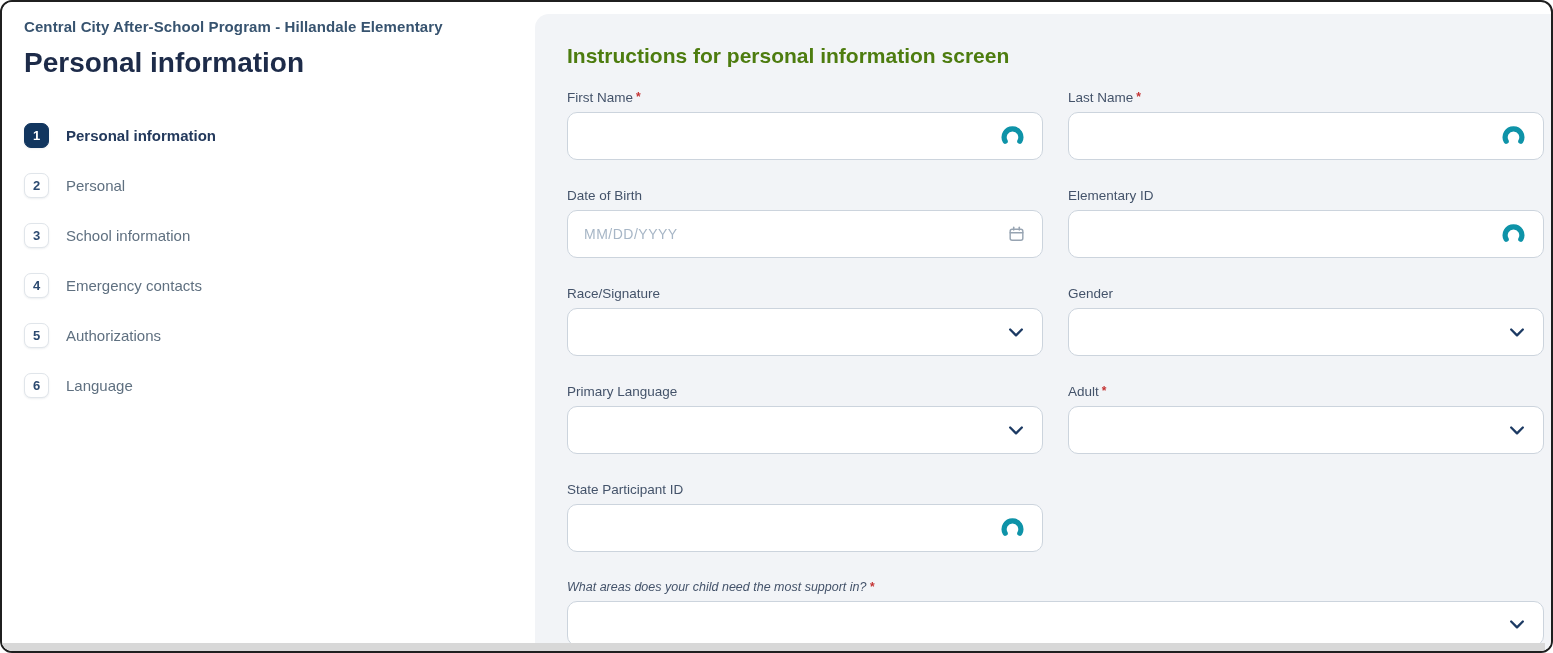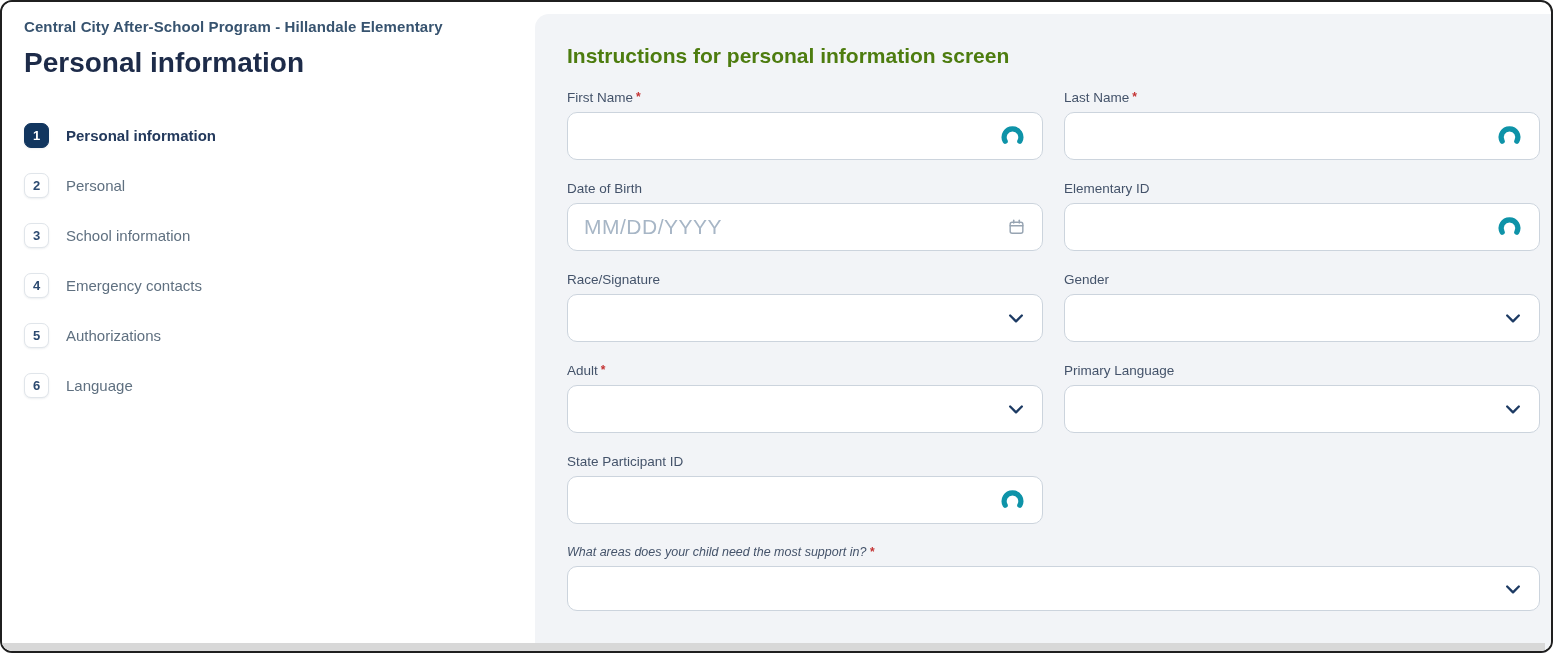--- a/index.html
+++ b/index.html
@@ -73,21 +73,20 @@
   .main-heading {
     font-size: 21px; font-weight: 800;
     color: #4d7c0f;
     margin-bottom: 22px;
   }
   .form-grid {
     display: grid;
     grid-template-columns: 476px 476px;
     column-gap: 25px;
     row-gap: 28px;
-    gap: 21px;
   }
   .field-block { }
   .field-block.full { grid-column: 1 / span 2; font-style: italic; }
   .field-label {
     font-size: 13.5px; color: #44536a;
     margin-bottom: 7px;
     font-weight: 500;
   }
   .field-label.small { font-size: 12.5px; }
   .req {
@@ -103,21 +102,21 @@
     background: #ffffff;
     border: 1px solid #ccd4dd;
     border-radius: 10px;
     display: flex; align-items: center;
   }
   .control.short { height: 45px; }
   .control input {
     border: none; outline: none; background: transparent;
     width: 100%; height: 100%;
     padding: 0 46px 0 16px;
-    font-size: 21px;
+    font-size: 14px;
     font-family: "Liberation Sans", sans-serif;
     color: #c2410c;
     border-radius: 10px;
   }
   .control input::placeholder { color: #a7b6c6; letter-spacing: .5px; }
   .control .right-icon {
     position: absolute; right: 16px; top: 50%;
     transform: translateY(-50%);
     display: flex; align-items: center; justify-content: center;
   }
@@ -241,32 +240,32 @@
         <div class="control select-box">
           <span class="right-icon">
             <svg width="20" height="20" viewBox="0 0 24 24" fill="none" stroke="#1c3a63" stroke-width="2.8" stroke-linecap="round" stroke-linejoin="round">
               <polyline points="5,9 12,16 19,9"></polyline>
             </svg>
           </span>
         </div>
       </div>
 
       <div class="field-block">
+        <div class="field-label"><span>Primary Language</span></div>
+        <div class="control select-box">
+          <span class="right-icon">
+            <svg width="20" height="20" viewBox="0 0 24 24" fill="none" stroke="#1c3a63" stroke-width="2.8" stroke-linecap="round" stroke-linejoin="round">
+              <polyline points="5,9 12,16 19,9"></polyline>
+            </svg>
+          </span>
+        </div>
+      </div>
+
+      <div class="field-block">
         <div class="field-label"><span>Adult</span><span class="req">*</span></div>
-        <div class="control select-box">
-          <span class="right-icon">
-            <svg width="20" height="20" viewBox="0 0 24 24" fill="none" stroke="#1c3a63" stroke-width="2.8" stroke-linecap="round" stroke-linejoin="round">
-              <polyline points="5,9 12,16 19,9"></polyline>
-            </svg>
-          </span>
-        </div>
-      </div>
-
-      <div class="field-block">
-        <div class="field-label"><span>Primary Language</span></div>
         <div class="control select-box">
           <span class="right-icon">
             <svg width="20" height="20" viewBox="0 0 24 24" fill="none" stroke="#1c3a63" stroke-width="2.8" stroke-linecap="round" stroke-linejoin="round">
               <polyline points="5,9 12,16 19,9"></polyline>
             </svg>
           </span>
         </div>
       </div>
 
       <div class="field-block">

